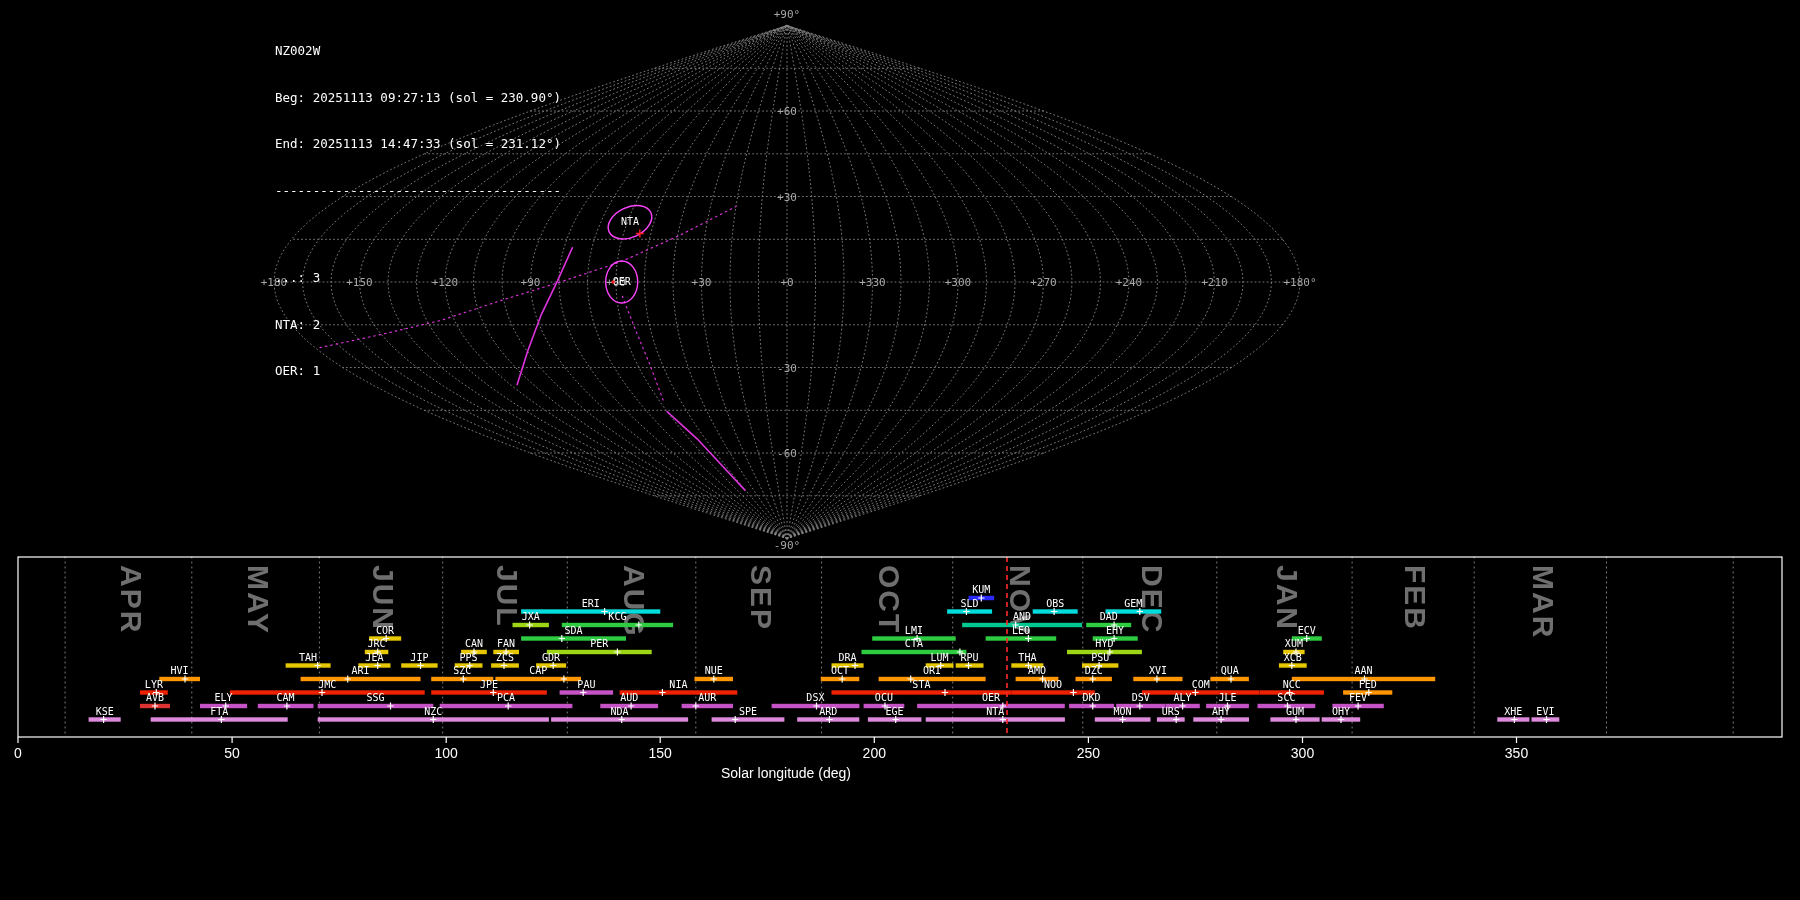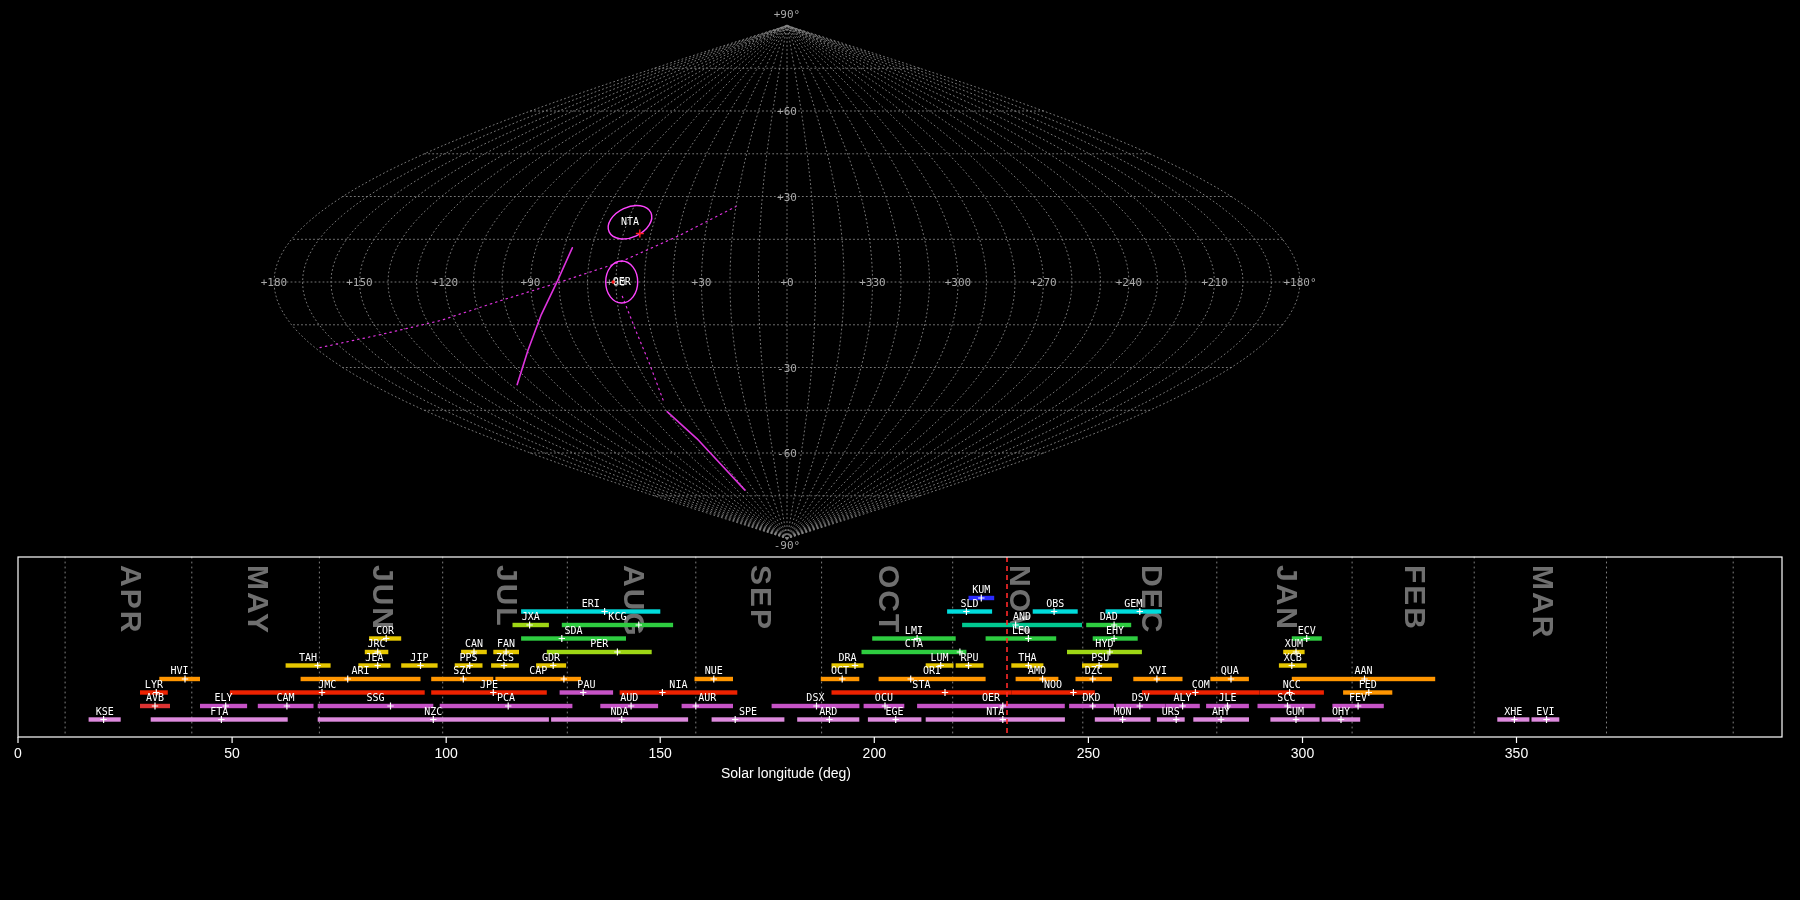--- a/index.html
+++ b/index.html
@@ -410,14 +410,24 @@
         <line x1="1088.4" y1="182" x2="1088.4" y2="188" stroke="#ffffff" stroke-width="1.2"></line>
         <text x="1088.4" y="203" fill="#ffffff" font-family="&quot;Liberation Sans&quot;, sans-serif" font-size="14" text-anchor="middle">250</text>
         <line x1="1302.5" y1="182" x2="1302.5" y2="188" stroke="#ffffff" stroke-width="1.2"></line>
         <text x="1302.5" y="203" fill="#ffffff" font-family="&quot;Liberation Sans&quot;, sans-serif" font-size="14" text-anchor="middle">300</text>
         <line x1="1516.5" y1="182" x2="1516.5" y2="188" stroke="#ffffff" stroke-width="1.2"></line>
         <text x="1516.5" y="203" fill="#ffffff" font-family="&quot;Liberation Sans&quot;, sans-serif" font-size="14" text-anchor="middle">350</text>
       </g>
       <text x="786" y="223" fill="#ffffff" font-family="&quot;Liberation Sans&quot;, sans-serif" font-size="14" text-anchor="middle">Solar longitude (deg)</text>
     </svg>
 
+  <div class="header">
+    <div>NZ002W</div>
+    <div>Beg: 20251113 09:27:13 (sol = 230.90°)</div>
+    <div>End: 20251113 14:47:33 (sol = 231.12°)</div>
+    <div>--------------------------------------</div>
+    <div class="gap"></div>
+    <div>...: 3</div>
+    <div>NTA: 2</div>
+    <div>OER: 1</div>
+  </div>
 
 </div>
 
 </body></html>

